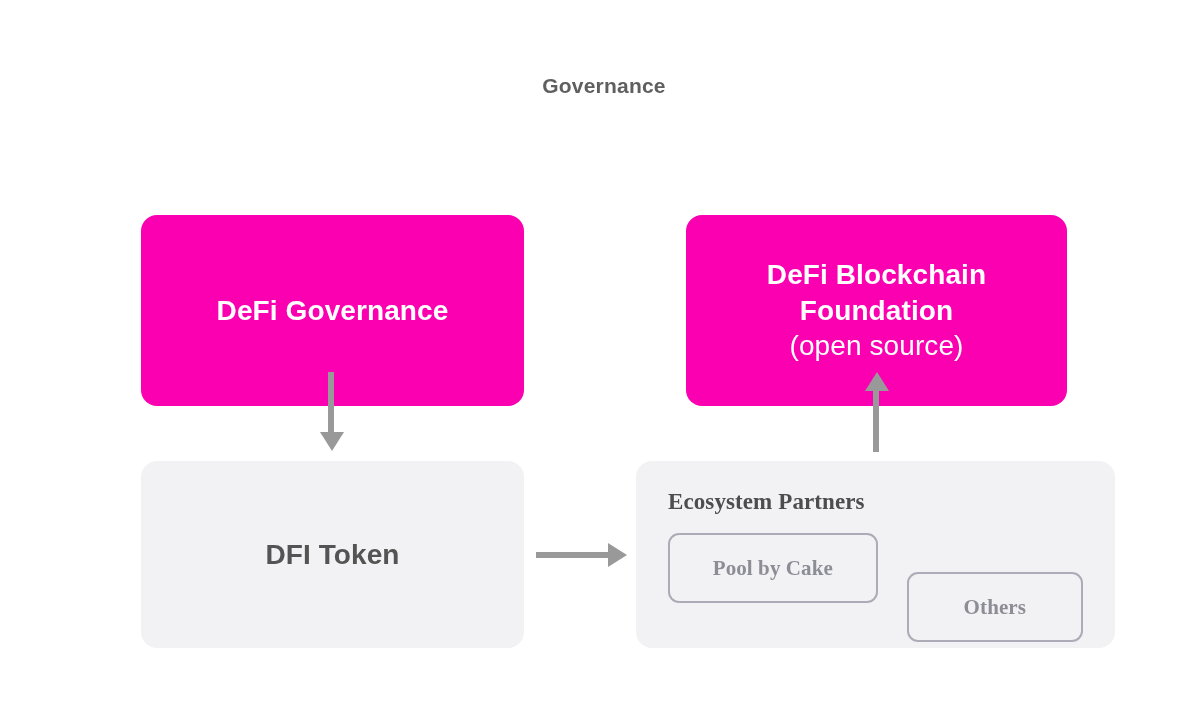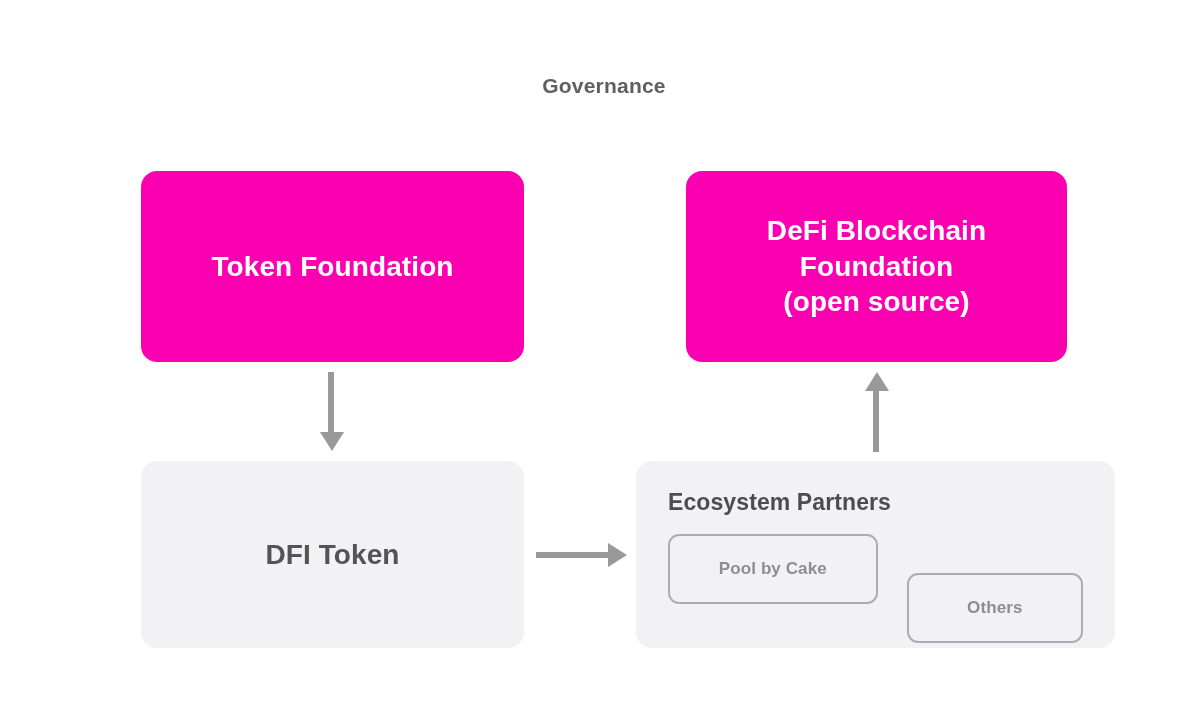--- a/index.html
+++ b/index.html
@@ -45,36 +45,37 @@
     display: flex;
     flex-direction: column;
     align-items: center;
     justify-content: center;
     text-align: center;
   }
 
   .node-pink {
     background: #fb00b1;
     color: #ffffff;
+    margin-top: 44px;
   }
 
   .node-gray {
     background: #f2f2f4;
     color: #545454;
   }
 
   .node-line-bold {
     font-weight: bold;
     font-size: 28px;
     line-height: 1.28;
     letter-spacing: 0.1px;
   }
 
   .node-line-regular {
-    font-weight: bold;
+    font-weight: normal;
     font-size: 28px;
     line-height: 1.28;
     letter-spacing: 0.1px;
   }
 
   
   #node-foundation {
     left: 137px;
     top: 171px;
     width: 383px;
@@ -99,20 +100,21 @@
 
   
   #node-ecosystem {
     left: 632px;
     top: 461px;
     width: 479px;
     height: 187px;
     display: block;
     text-align: left;
     padding: 28px 32px;
+    font-family: Liberation Serif, serif;
   }
 
   .ecosystem-heading {
     font-size: 23px;
     font-weight: bold;
     color: #4d4d4d;
     letter-spacing: 0.1px;
     margin: 0 0 18px 0;
   }
 
@@ -123,21 +125,21 @@
   }
 
   .partner-chip {
     box-sizing: border-box;
     height: 70px;
     border: 2px solid #aeabb8;
     border-radius: 11px;
     display: flex;
     align-items: center;
     justify-content: center;
-    font-size: 17px;
+    font-size: 21px;
     font-weight: bold;
     color: #8d8d95;
     letter-spacing: 0.1px;
     background: transparent;
   }
 
   #chip-pool-by-cake { width: 214px; }
   #chip-others { width: 180px; margin-top: 39px; }
 
   
@@ -168,21 +170,21 @@
   }
 </style>
 </head>
 <body>
 
 <div id="diagram-canvas">
 
   <div class="diagram-title">Governance</div>
 
   <div class="node node-pink" id="node-foundation">
-    <div class="node-line-bold">Token Foundation</div>
+    <div class="node-line-bold">DeFi Governance</div>
   </div>
 
   <div class="node node-pink" id="node-blockchain">
     <div class="node-line-bold">DeFi Blockchain</div>
     <div class="node-line-bold">Foundation</div>
     <div class="node-line-regular">(open source)</div>
   </div>
 
   <div class="node node-gray" id="node-distribution">
     <div class="node-line-bold">DFI Token</div>

